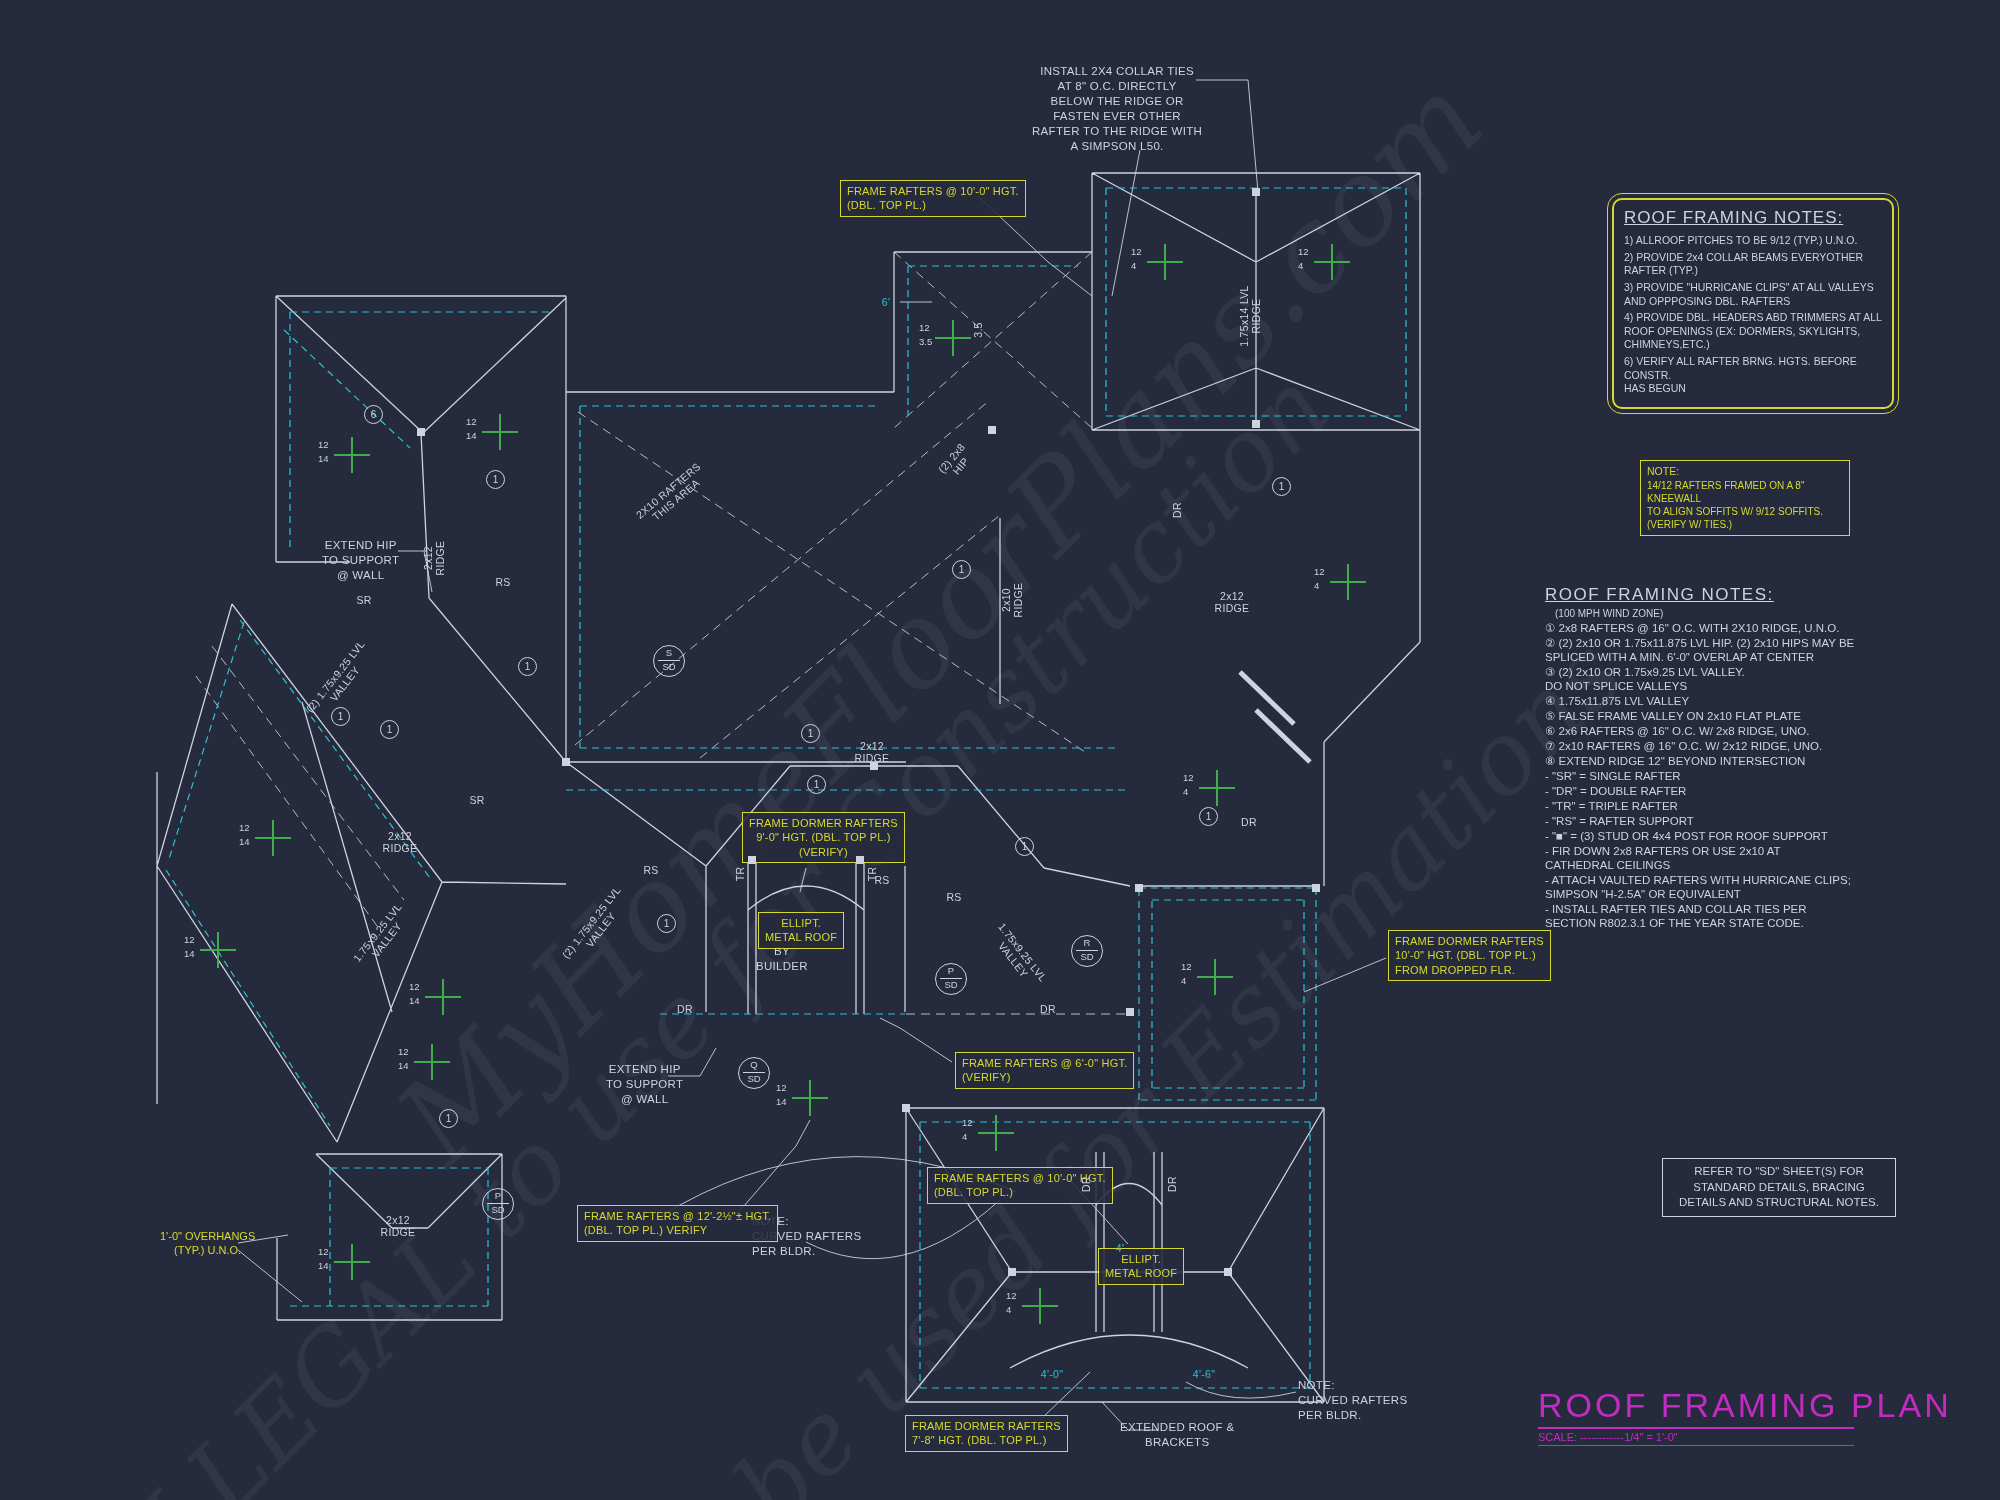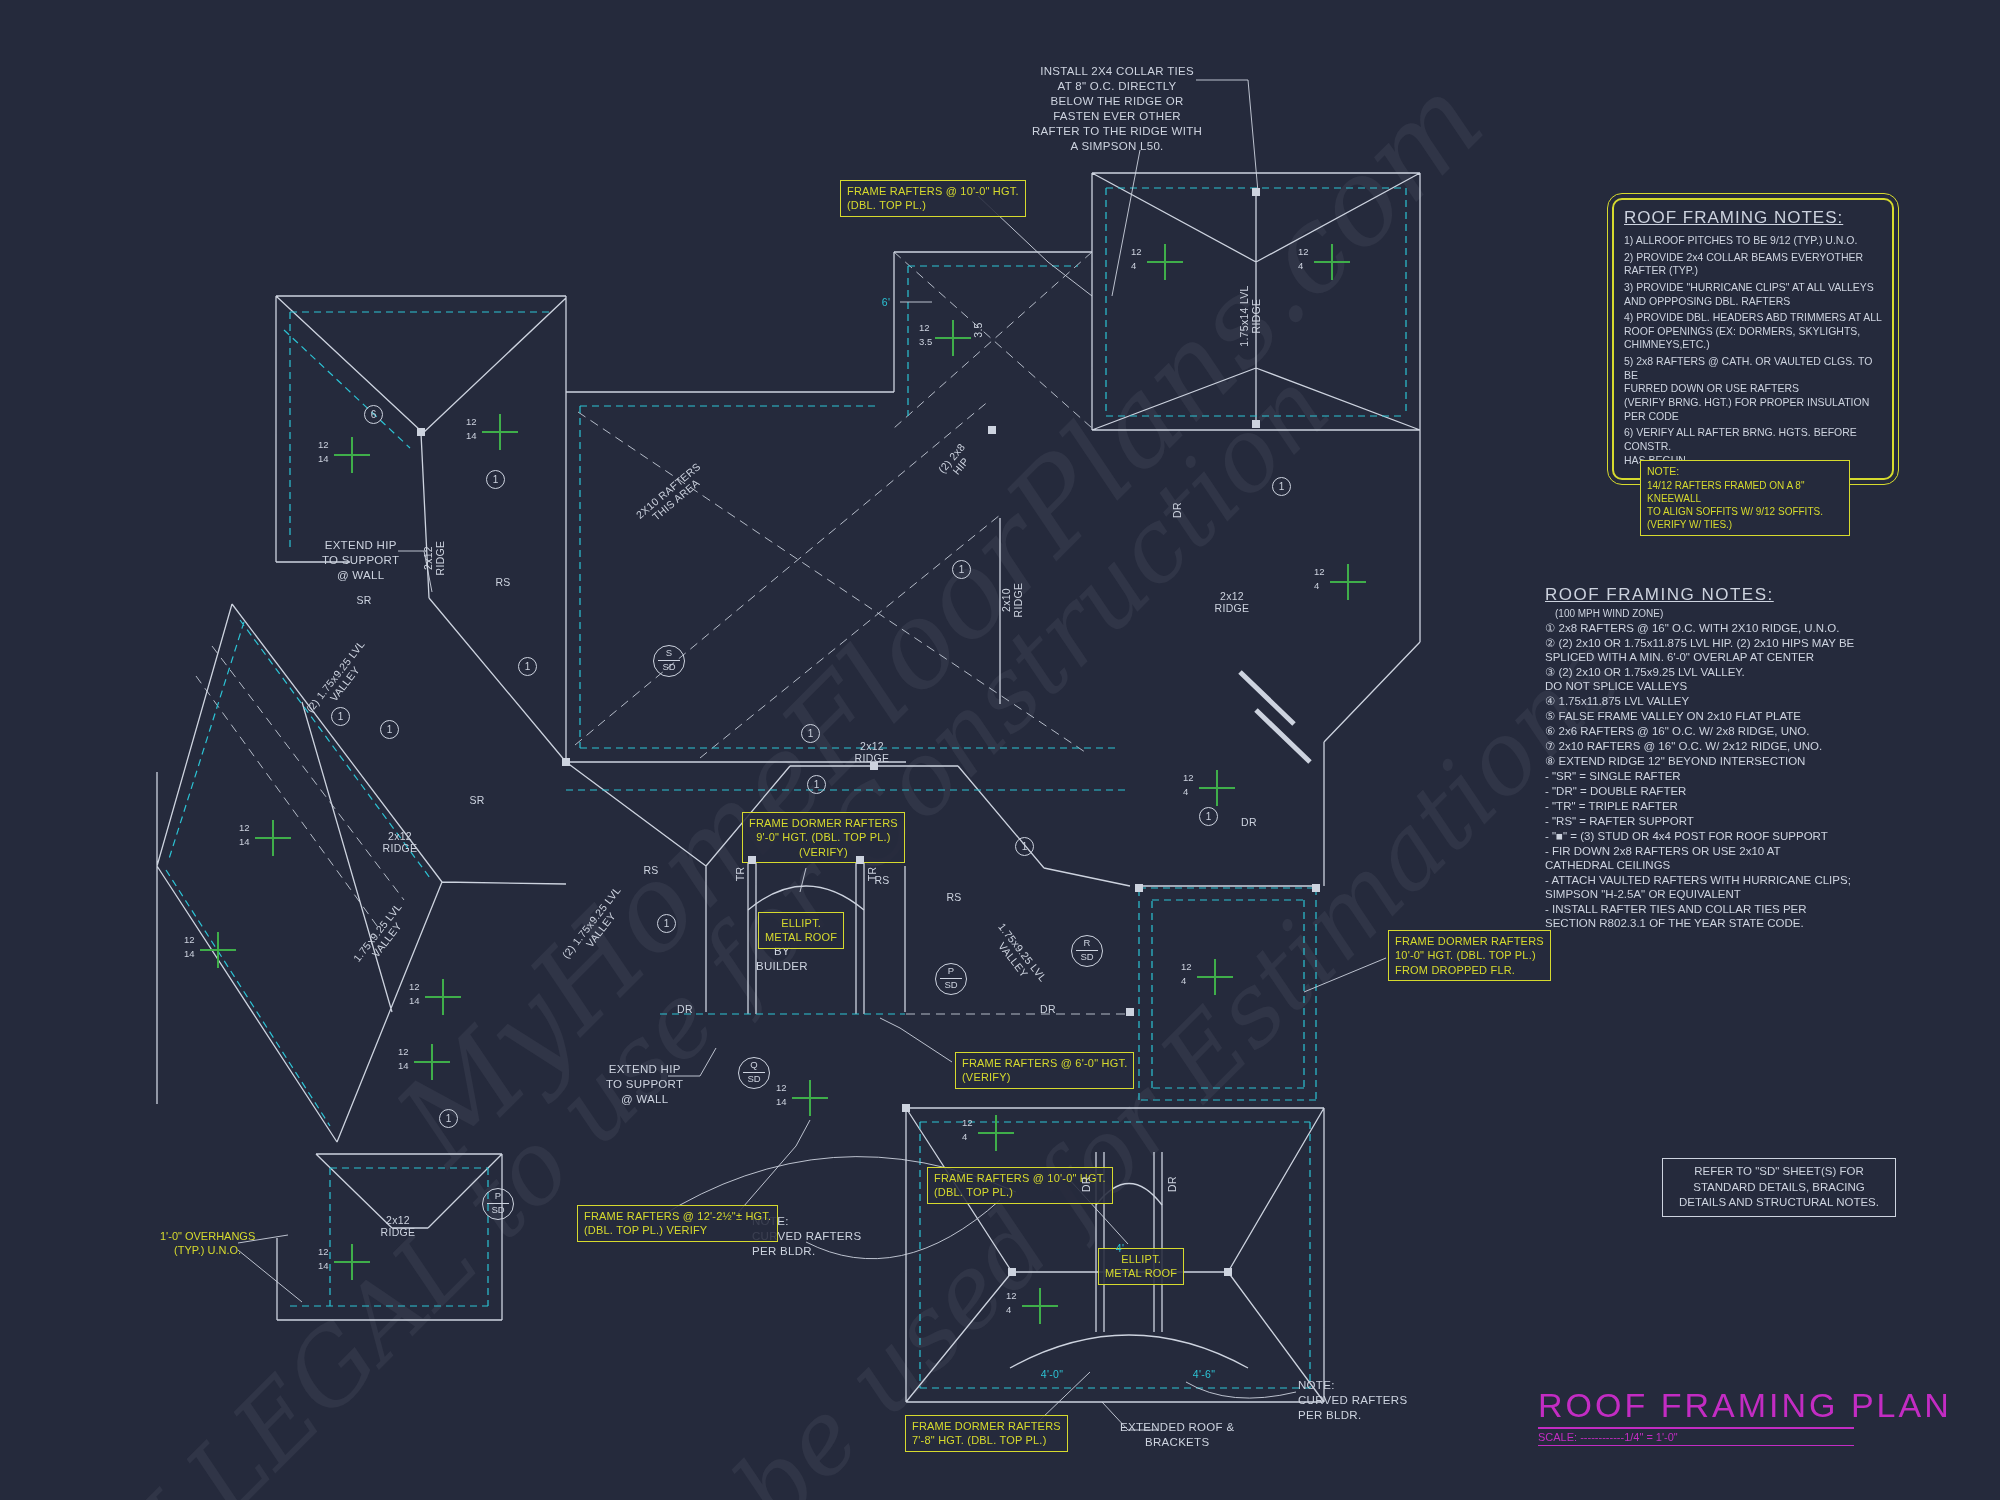--- a/index.html
+++ b/index.html
@@ -371,24 +371,20 @@
     <div class="ttl">ROOF FRAMING NOTES:</div>
     <div>
         <div class="line">1) ALLROOF PITCHES TO BE 9/12 (TYP.) U.N.O.</div>
         <div class="line">2) PROVIDE 2x4 COLLAR BEAMS EVERYOTHER
     RAFTER (TYP.)</div>
         <div class="line">3) PROVIDE "HURRICANE CLIPS" AT ALL VALLEYS
     AND OPPPOSING DBL. RAFTERS</div>
         <div class="line">4) PROVIDE DBL. HEADERS ABD TRIMMERS AT ALL
     ROOF OPENINGS (EX: DORMERS, SKYLIGHTS,
     CHIMNEYS,ETC.)</div>
-        <div class="line">5) 2x8 RAFTERS @ CATH. OR VAULTED CLGS. TO BE
-    FURRED DOWN OR USE RAFTERS
-    (VERIFY BRNG. HGT.) FOR PROPER INSULATION
-    PER CODE</div>
         <div class="line">6) VERIFY ALL RAFTER BRNG. HGTS. BEFORE CONSTR.
     HAS BEGUN</div>
       </div>
   </div>
 
   <div id="kneewall-note">
     <div class="ttl">NOTE:</div>
     <div>
         <div class="line">14/12 RAFTERS FRAMED ON A 8" KNEEWALL</div>
         <div class="line">TO ALIGN SOFFITS W/ 9/12 SOFFITS.</div>

